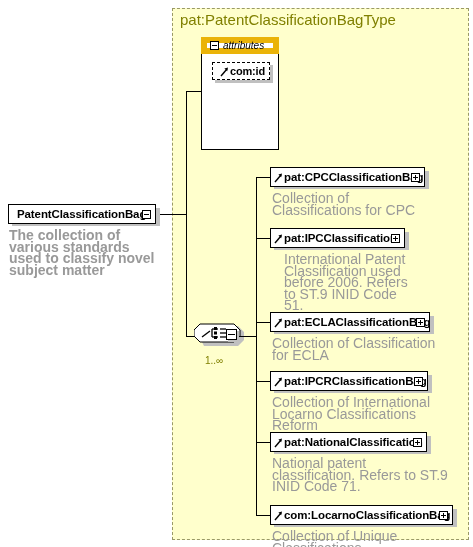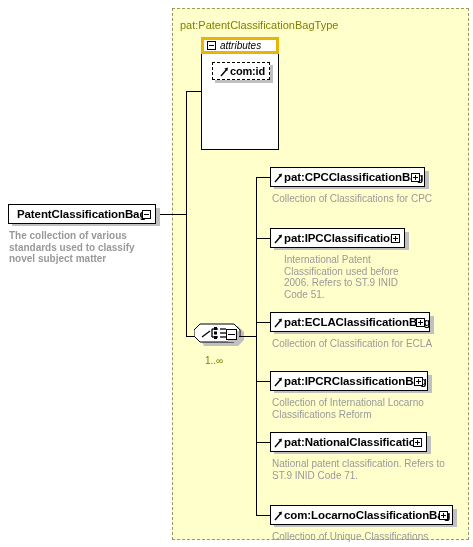--- a/index.html
+++ b/index.html
@@ -23,22 +23,22 @@
     top: 8px;
     width: 297px;
     height: 532px;
     background: #ffffcc;
     border: 1px dashed #999966;
     box-sizing: border-box;
   }
   .type-label {
     position: absolute;
     left: 180px;
-    top: 19px;
-    font-size: 11px;
+    top: 11px;
+    font-size: 15px;
     color: #808000;
     white-space: nowrap;
   }
 
   
   .attr-panel {
     position: absolute;
     left: 201px;
     top: 37px;
     width: 78px;
@@ -47,21 +47,21 @@
     border: 1px solid #000000;
     box-sizing: border-box;
   }
   .attr-header {
     position: absolute;
     left: 201px;
     top: 37px;
     width: 78px;
     height: 17px;
     background: #ffffff;
-    border: 3px solid #eab308;
+    border: 6px solid #eab308;
     box-sizing: border-box;
     display: flex;
     align-items: center;
     padding-left: 3px;
   }
   .attr-header-text {
     font-size: 10px;
     font-style: italic;
     color: #000000;
     margin-left: 4px;
@@ -163,21 +163,21 @@
   }
   .elem .name {
     font-size: 11.5px;
     font-weight: bold;
     color: #000000;
     white-space: nowrap;
     letter-spacing: -0.1px;
   }
   .elem .desc {
     position: absolute;
-    font-size: 10px;
+    font-size: 14px;
     line-height: 11.5px;
     color: #999999;
   }
 
   
   .refarrow {
     position: relative;
     width: 9px;
     height: 11px;
     flex: 0 0 auto;

